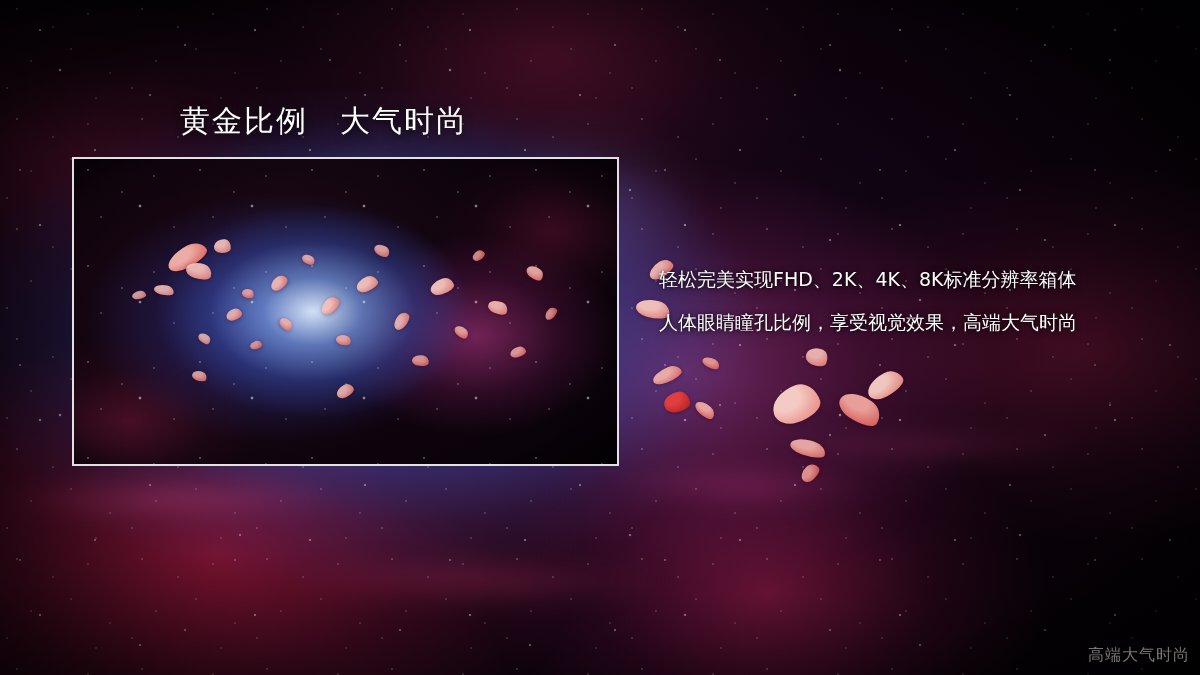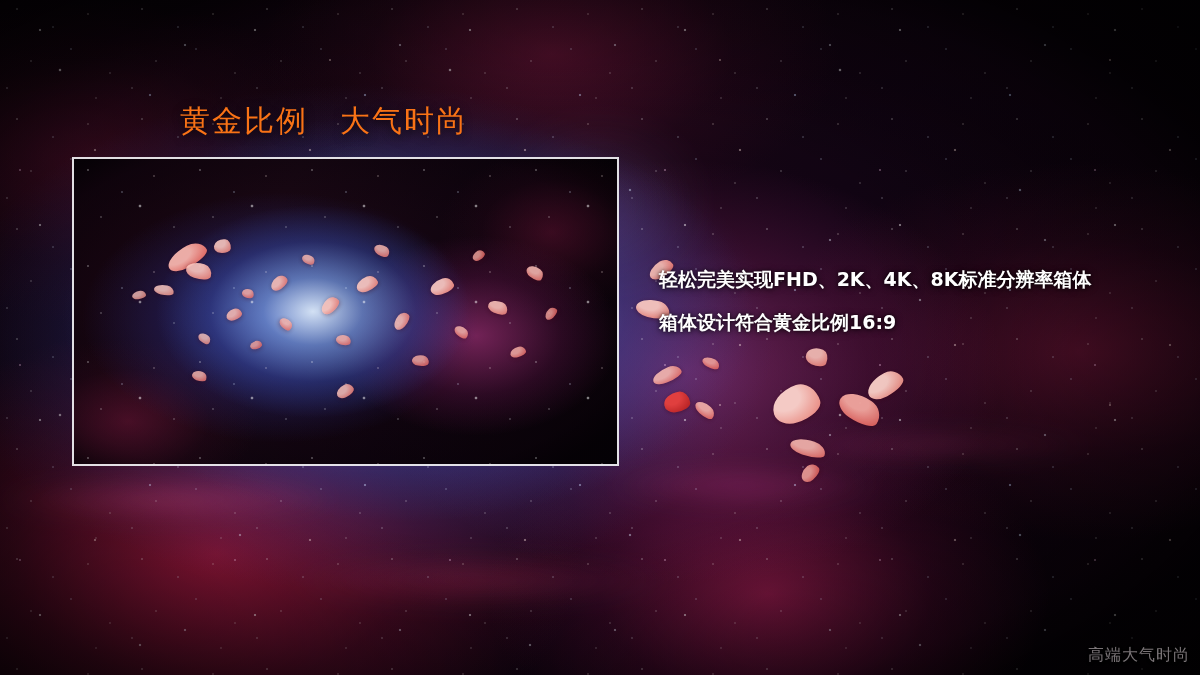--- a/index.html
+++ b/index.html
@@ -105,28 +105,27 @@
       radial-gradient(1px 1px at 100px 68px, rgba(245,250,255,.70), transparent);
     background-size:112px 96px;
   }
 
   
   .petal{position:absolute;border-radius:62% 38% 60% 40% / 58% 62% 38% 42%;}
 
   
   #slide-title{
     position:absolute;left:180px;top:101px;
-    font-size:30px;color:#f97316;letter-spacing:2px;font-weight:400;
+    font-size:30px;color:#ffffff;letter-spacing:2px;font-weight:400;
     text-shadow:0 2px 10px rgba(0,0,0,.75);white-space:pre;
   }
   #body-copy{position:absolute;left:659px;top:258px;}
   .body-line{
     font-size:19px;color:#ffffff;line-height:43px;white-space:nowrap;
     text-shadow:0 1px 7px rgba(0,0,0,.80), 0 0 3px rgba(0,0,0,.6);
-    font-weight:bold;
   }
   #watermark{
     position:absolute;right:10px;bottom:9px;
     font-size:16px;color:rgba(196,186,190,.62);letter-spacing:1px;
     text-shadow:0 1px 3px rgba(0,0,0,.6);
   }
 </style>
 </head>
 <body>
 
@@ -186,18 +185,18 @@
         <div class="petal" style="left: 436px; top: 188px; width: 16px; height: 10px; opacity: 0.85; transform: rotate(-14deg); background: radial-gradient(at 32% 28%, rgb(243, 173, 165) 0%, rgb(243, 173, 165) 32%, rgb(226, 97, 92) 88%, rgb(226, 97, 92) 100%); box-shadow: rgba(60, 0, 20, 0.45) 0px 1px 4px;"></div>
         <div class="petal" style="left: 452px; top: 108px; width: 18px; height: 12px; opacity: 0.88; transform: rotate(38deg); background: radial-gradient(at 32% 28%, rgb(246, 185, 177) 0%, rgb(246, 185, 177) 32%, rgb(230, 110, 104) 88%, rgb(230, 110, 104) 100%); box-shadow: rgba(60, 0, 20, 0.45) 0px 1px 4px;"></div>
         <div class="petal" style="left: 470px; top: 150px; width: 14px; height: 9px; opacity: 0.82; transform: rotate(-44deg); background: radial-gradient(at 32% 28%, rgb(240, 161, 153) 0%, rgb(240, 161, 153) 32%, rgb(221, 84, 80) 88%, rgb(221, 84, 80) 100%); box-shadow: rgba(60, 0, 20, 0.45) 0px 1px 4px;"></div>
         <div class="petal" style="left: 118px; top: 212px; width: 15px; height: 10px; opacity: 0.84; transform: rotate(20deg); background: radial-gradient(at 32% 28%, rgb(244, 180, 172) 0%, rgb(244, 180, 172) 32%, rgb(228, 100, 95) 88%, rgb(228, 100, 95) 100%); box-shadow: rgba(60, 0, 20, 0.45) 0px 1px 4px;"></div>
         <div class="petal" style="left: 262px; top: 226px; width: 18px; height: 12px; opacity: 0.87; transform: rotate(-26deg); background: radial-gradient(at 32% 28%, rgb(246, 189, 181) 0%, rgb(246, 189, 181) 32%, rgb(230, 113, 105) 88%, rgb(230, 113, 105) 100%); box-shadow: rgba(60, 0, 20, 0.45) 0px 1px 4px;"></div>
       </div>
   </div>
 
   <div id="body-copy">
     <div class="body-line">轻松完美实现FHD、2K、4K、8K标准分辨率箱体</div>
-    <div class="body-line">箱体设计符合黄金比例16:9</div>
+    <div class="body-line">人体眼睛瞳孔比例，享受视觉效果，高端大气时尚</div>
   </div>
 
   <div id="watermark">高端大气时尚</div>
 
 </div>
 
 </body></html>

